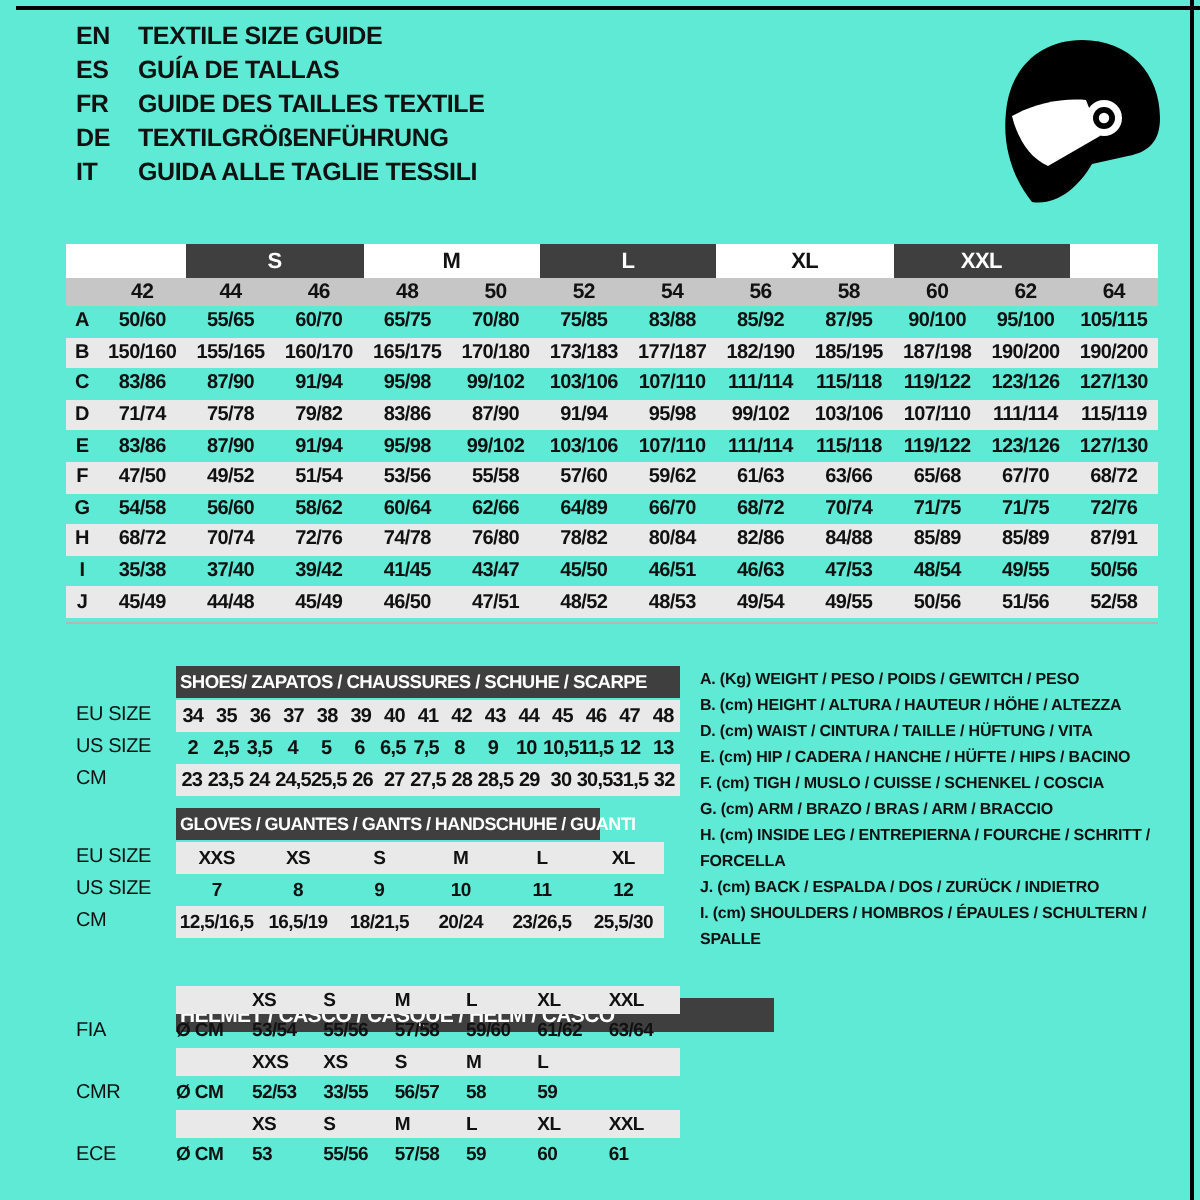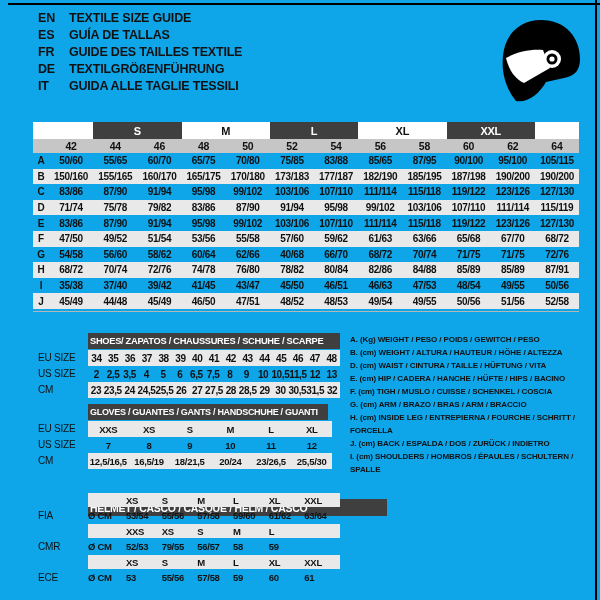--- a/index.html
+++ b/index.html
@@ -1,16 +1,16 @@
 <!DOCTYPE html>
 <html><head>
 <meta charset="utf-8">
 <style>
   html,body{margin:0;padding:0;background:#fff;}
-  .page{position:relative;width:600px;height:600px;background:#0ea5e9;overflow:hidden;
+  .page{position:relative;width:600px;height:600px;background:#5eead4;overflow:hidden;
         font-family:"Liberation Sans",sans-serif;color:#111;}
   .border-top{position:absolute;left:8px;top:3px;right:0;height:2px;background:#000;}
   .border-right{position:absolute;top:0;right:3px;width:2px;height:600px;background:#000;}
 
   
   .lang-table{position:absolute;left:38px;top:10px;}
   .lang-row{display:flex;line-height:17px;font-weight:bold;font-size:12.5px;letter-spacing:-0.2px;}
   .lang-code{width:31px;}
 
   
@@ -26,21 +26,21 @@
   .group-cell{display:flex;align-items:center;justify-content:center;height:17px;font-size:11px;}
   .group-cell.dark{background:var(--bar_dark,#3f3f3f);color:#fff;}
 
   .divider{position:absolute;left:33px;top:311px;width:546px;height:1px;background:#b5b5b5;}
 
   
   .bar{position:absolute;background:var(--bar_dark,#3f3f3f);color:#fff;font-weight:bold;
        display:flex;align-items:center;padding-left:2px;box-sizing:border-box;
        letter-spacing:-0.3px;white-space:nowrap;}
   .bar-shoes{left:88px;top:333px;width:252px;height:16px;font-size:9.3px;}
-  .bar-gloves{left:88px;top:404px;width:240px;height:16px;font-size:9px;}
+  .bar-gloves{left:88px;top:404px;width:212px;height:16px;font-size:9px;}
   .bar-helmet{left:88px;top:499px;width:299px;height:17px;font-size:10.5px;}
 
   
   .sm-rows{position:absolute;font-weight:bold;}
   #shoes-rows{left:88px;top:350px;width:252px;}
   #gloves-rows{left:88px;top:421px;width:244px;}
   #helmet-rows{left:88px;top:493px;width:252px;}
   .sm-row{display:grid;align-items:center;text-align:center;white-space:nowrap;}
   .sm-row.gray{background:var(--row_gray,#e9e9e9);}
   .shoes-row{grid-template-columns:repeat(15,1fr);height:16px;font-size:10px;letter-spacing:-0.4px;}
@@ -119,21 +119,21 @@
       </div>
       <div class="st-row">
         <div>A</div>
         <div>50/60</div>
         <div>55/65</div>
         <div>60/70</div>
         <div>65/75</div>
         <div>70/80</div>
         <div>75/85</div>
         <div>83/88</div>
-        <div>85/65</div>
+        <div>85/92</div>
         <div>87/95</div>
         <div>90/100</div>
         <div>95/100</div>
         <div>105/115</div>
       </div>
       <div class="st-row gray">
         <div>B</div>
         <div>150/160</div>
         <div>155/165</div>
         <div>160/170</div>
@@ -207,21 +207,21 @@
         <div>67/70</div>
         <div>68/72</div>
       </div>
       <div class="st-row">
         <div>G</div>
         <div>54/58</div>
         <div>56/60</div>
         <div>58/62</div>
         <div>60/64</div>
         <div>62/66</div>
-        <div>40/68</div>
+        <div>64/89</div>
         <div>66/70</div>
         <div>68/72</div>
         <div>70/74</div>
         <div>71/75</div>
         <div>71/75</div>
         <div>72/76</div>
       </div>
       <div class="st-row gray">
         <div>H</div>
         <div>68/72</div>
@@ -388,21 +388,21 @@
         <div>XXS</div>
         <div>XS</div>
         <div>S</div>
         <div>M</div>
         <div>L</div>
         <div></div>
       </div>
       <div class="sm-row helmet-row">
         <div>Ø CM</div>
         <div>52/53</div>
-        <div>79/55</div>
+        <div>33/55</div>
         <div>56/57</div>
         <div>58</div>
         <div>59</div>
         <div></div>
       </div>
       <div class="sm-row helmet-row gray">
         <div></div>
         <div>XS</div>
         <div>S</div>
         <div>M</div>
@@ -416,21 +416,21 @@
         <div>55/56</div>
         <div>57/58</div>
         <div>59</div>
         <div>60</div>
         <div>61</div>
       </div>
     </div>
 
   <div class="legend">
     <div>A. (Kg) WEIGHT / PESO / POIDS / GEWITCH / PESO</div>
-    <div>B. (cm) WEIGHT / ALTURA / HAUTEUR / HÖHE / ALTEZZA</div>
+    <div>B. (cm) HEIGHT / ALTURA / HAUTEUR / HÖHE / ALTEZZA</div>
     <div>D. (cm) WAIST / CINTURA / TAILLE / HÜFTUNG / VITA</div>
     <div>E. (cm) HIP / CADERA / HANCHE / HÜFTE / HIPS /  BACINO</div>
     <div>F.  (cm) TIGH / MUSLO / CUISSE / SCHENKEL / COSCIA</div>
     <div>G. (cm) ARM  / BRAZO / BRAS / ARM / BRACCIO</div>
     <div>H. (cm) INSIDE LEG / ENTREPIERNA / FOURCHE / SCHRITT / FORCELLA</div>
     <div>J. (cm) BACK / ESPALDA / DOS / ZURÜCK / INDIETRO</div>
     <div>I.  (cm) SHOULDERS / HOMBROS / ÉPAULES / SCHULTERN / SPALLE</div>
   </div>
 </div>
 

